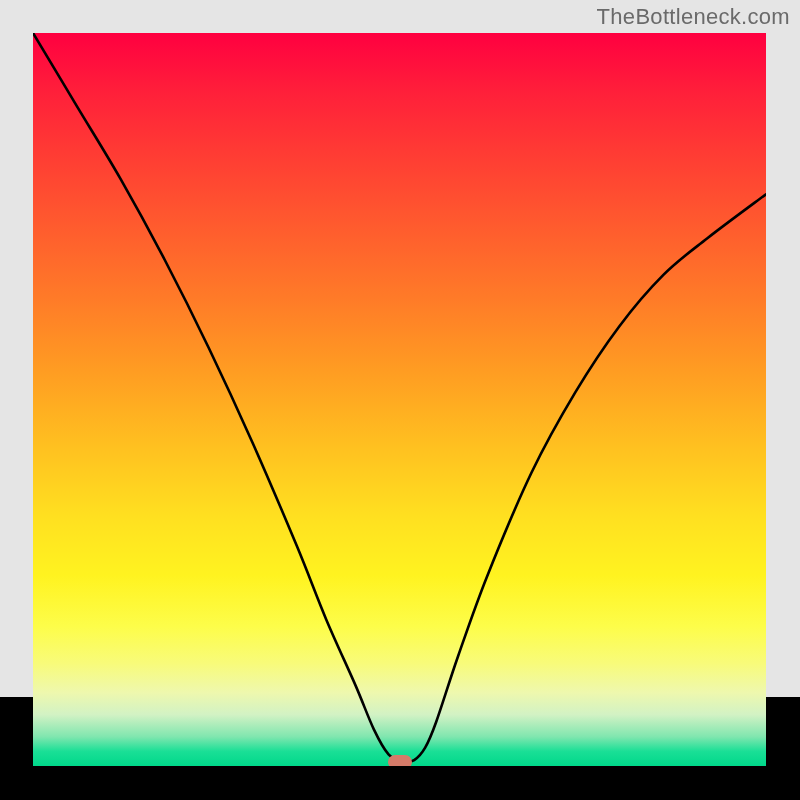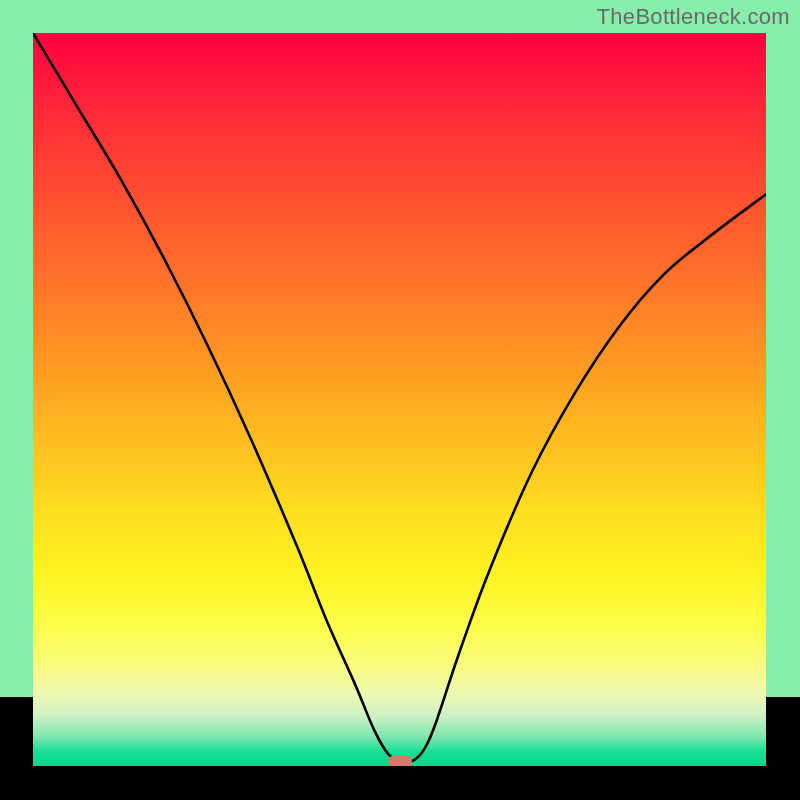--- a/index.html
+++ b/index.html
@@ -8,21 +8,21 @@
     width: 800px;
     height: 800px;
     background: #000;
     overflow: hidden;
     font-family: Arial, Helvetica, sans-serif;
   }
   .frame {
     position: relative;
     width: 800px;
     height: 697px;
-    background: #86efac;
+    background: #e5e5e5;
   }
   .watermark {
     position: absolute;
     top: 4px;
     right: 10px;
     color: #6a6a6a;
     font-size: 22px;
     letter-spacing: 0.3px;
     font-weight: 400;
     z-index: 20;

